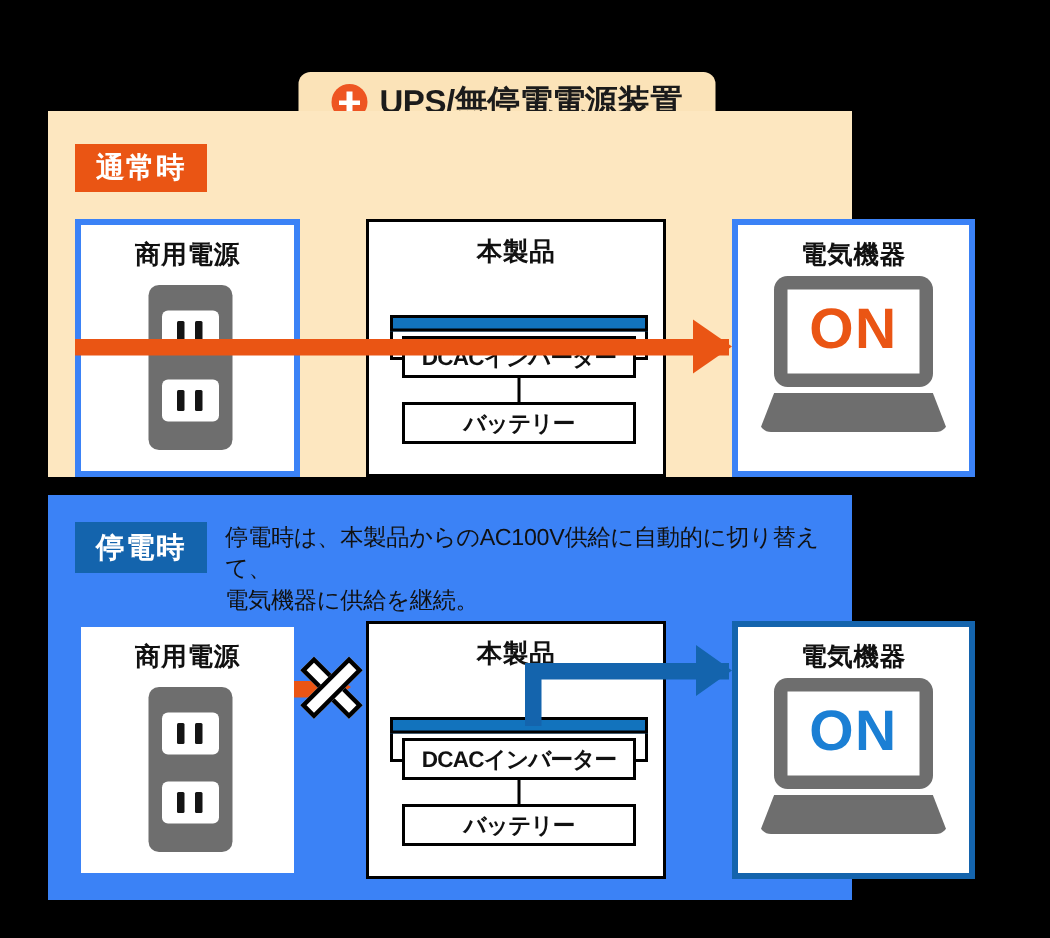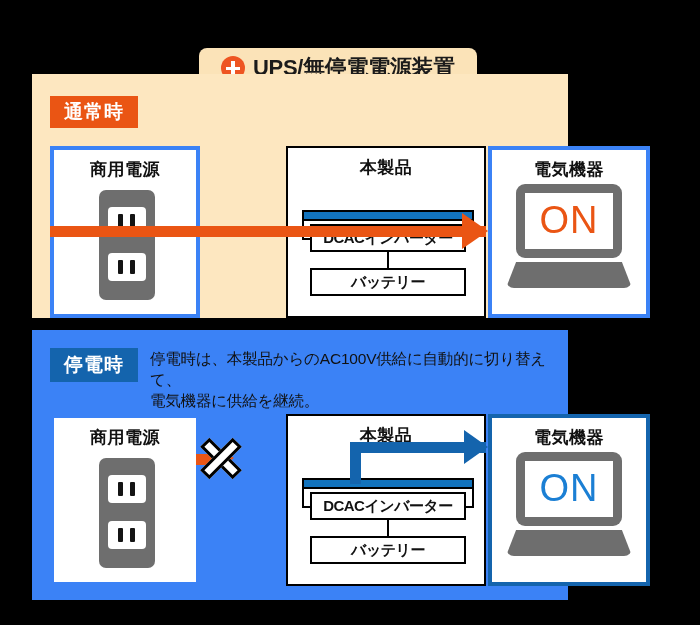--- a/index.html
+++ b/index.html
@@ -30,35 +30,35 @@
   .lbl-outage{left:18px;top:18px;width:88px;height:34px;background:#1464ad;}
   .sec-caption{position:absolute;font-size:15.5px;color:#111;line-height:21px;
     white-space:pre-line;letter-spacing:-.2px;}
   .cap-normal{left:118px;top:26px;}
   .cap-outage{left:118px;top:18px;}
 
   
   .box{position:absolute;background:#fff;box-sizing:border-box;}
   .box-orange{border:4px solid #3b82f6;}
   .box-blue{border:4px solid #1464ad;}
-  .box-black{border:2px solid #000;margin-left:42px;}
+  .box-black{border:2px solid #000;}
   .box-title{position:absolute;top:8px;left:0;right:0;text-align:center;
     font-size:17px;font-weight:bold;color:#111;letter-spacing:.5px;}
 
   
   .outlet{position:absolute;background:#6e6e6e;border-radius:7px;}
   .socket{position:absolute;background:#fff;border-radius:4px;}
   .slot{position:absolute;background:#141414;border-radius:1px;}
 
   
   .laptop-lid{position:absolute;background:#6e6e6e;border-radius:9px;}
   .laptop-screen{position:absolute;background:#fff;}
   .laptop-base{position:absolute;background:#6e6e6e;}
   .on-text{position:absolute;left:0;right:0;text-align:center;
-    font-size:38px;font-weight:normal;letter-spacing:1px;}
+    font-size:38px;font-weight:bold;letter-spacing:1px;}
 
   
   .bluebar{position:absolute;background:#1273bd;border:2px solid #000;box-sizing:border-box;}
   .inner-box{position:absolute;background:#fff;border:2px solid #000;box-sizing:border-box;
     display:flex;align-items:center;justify-content:center;font-size:15px;
     font-weight:bold;color:#111;letter-spacing:-.5px;}
   .vline{position:absolute;background:#000;width:2px;}
   .ubracket{position:absolute;border:2px solid #000;border-top:none;box-sizing:border-box;}
 
   

